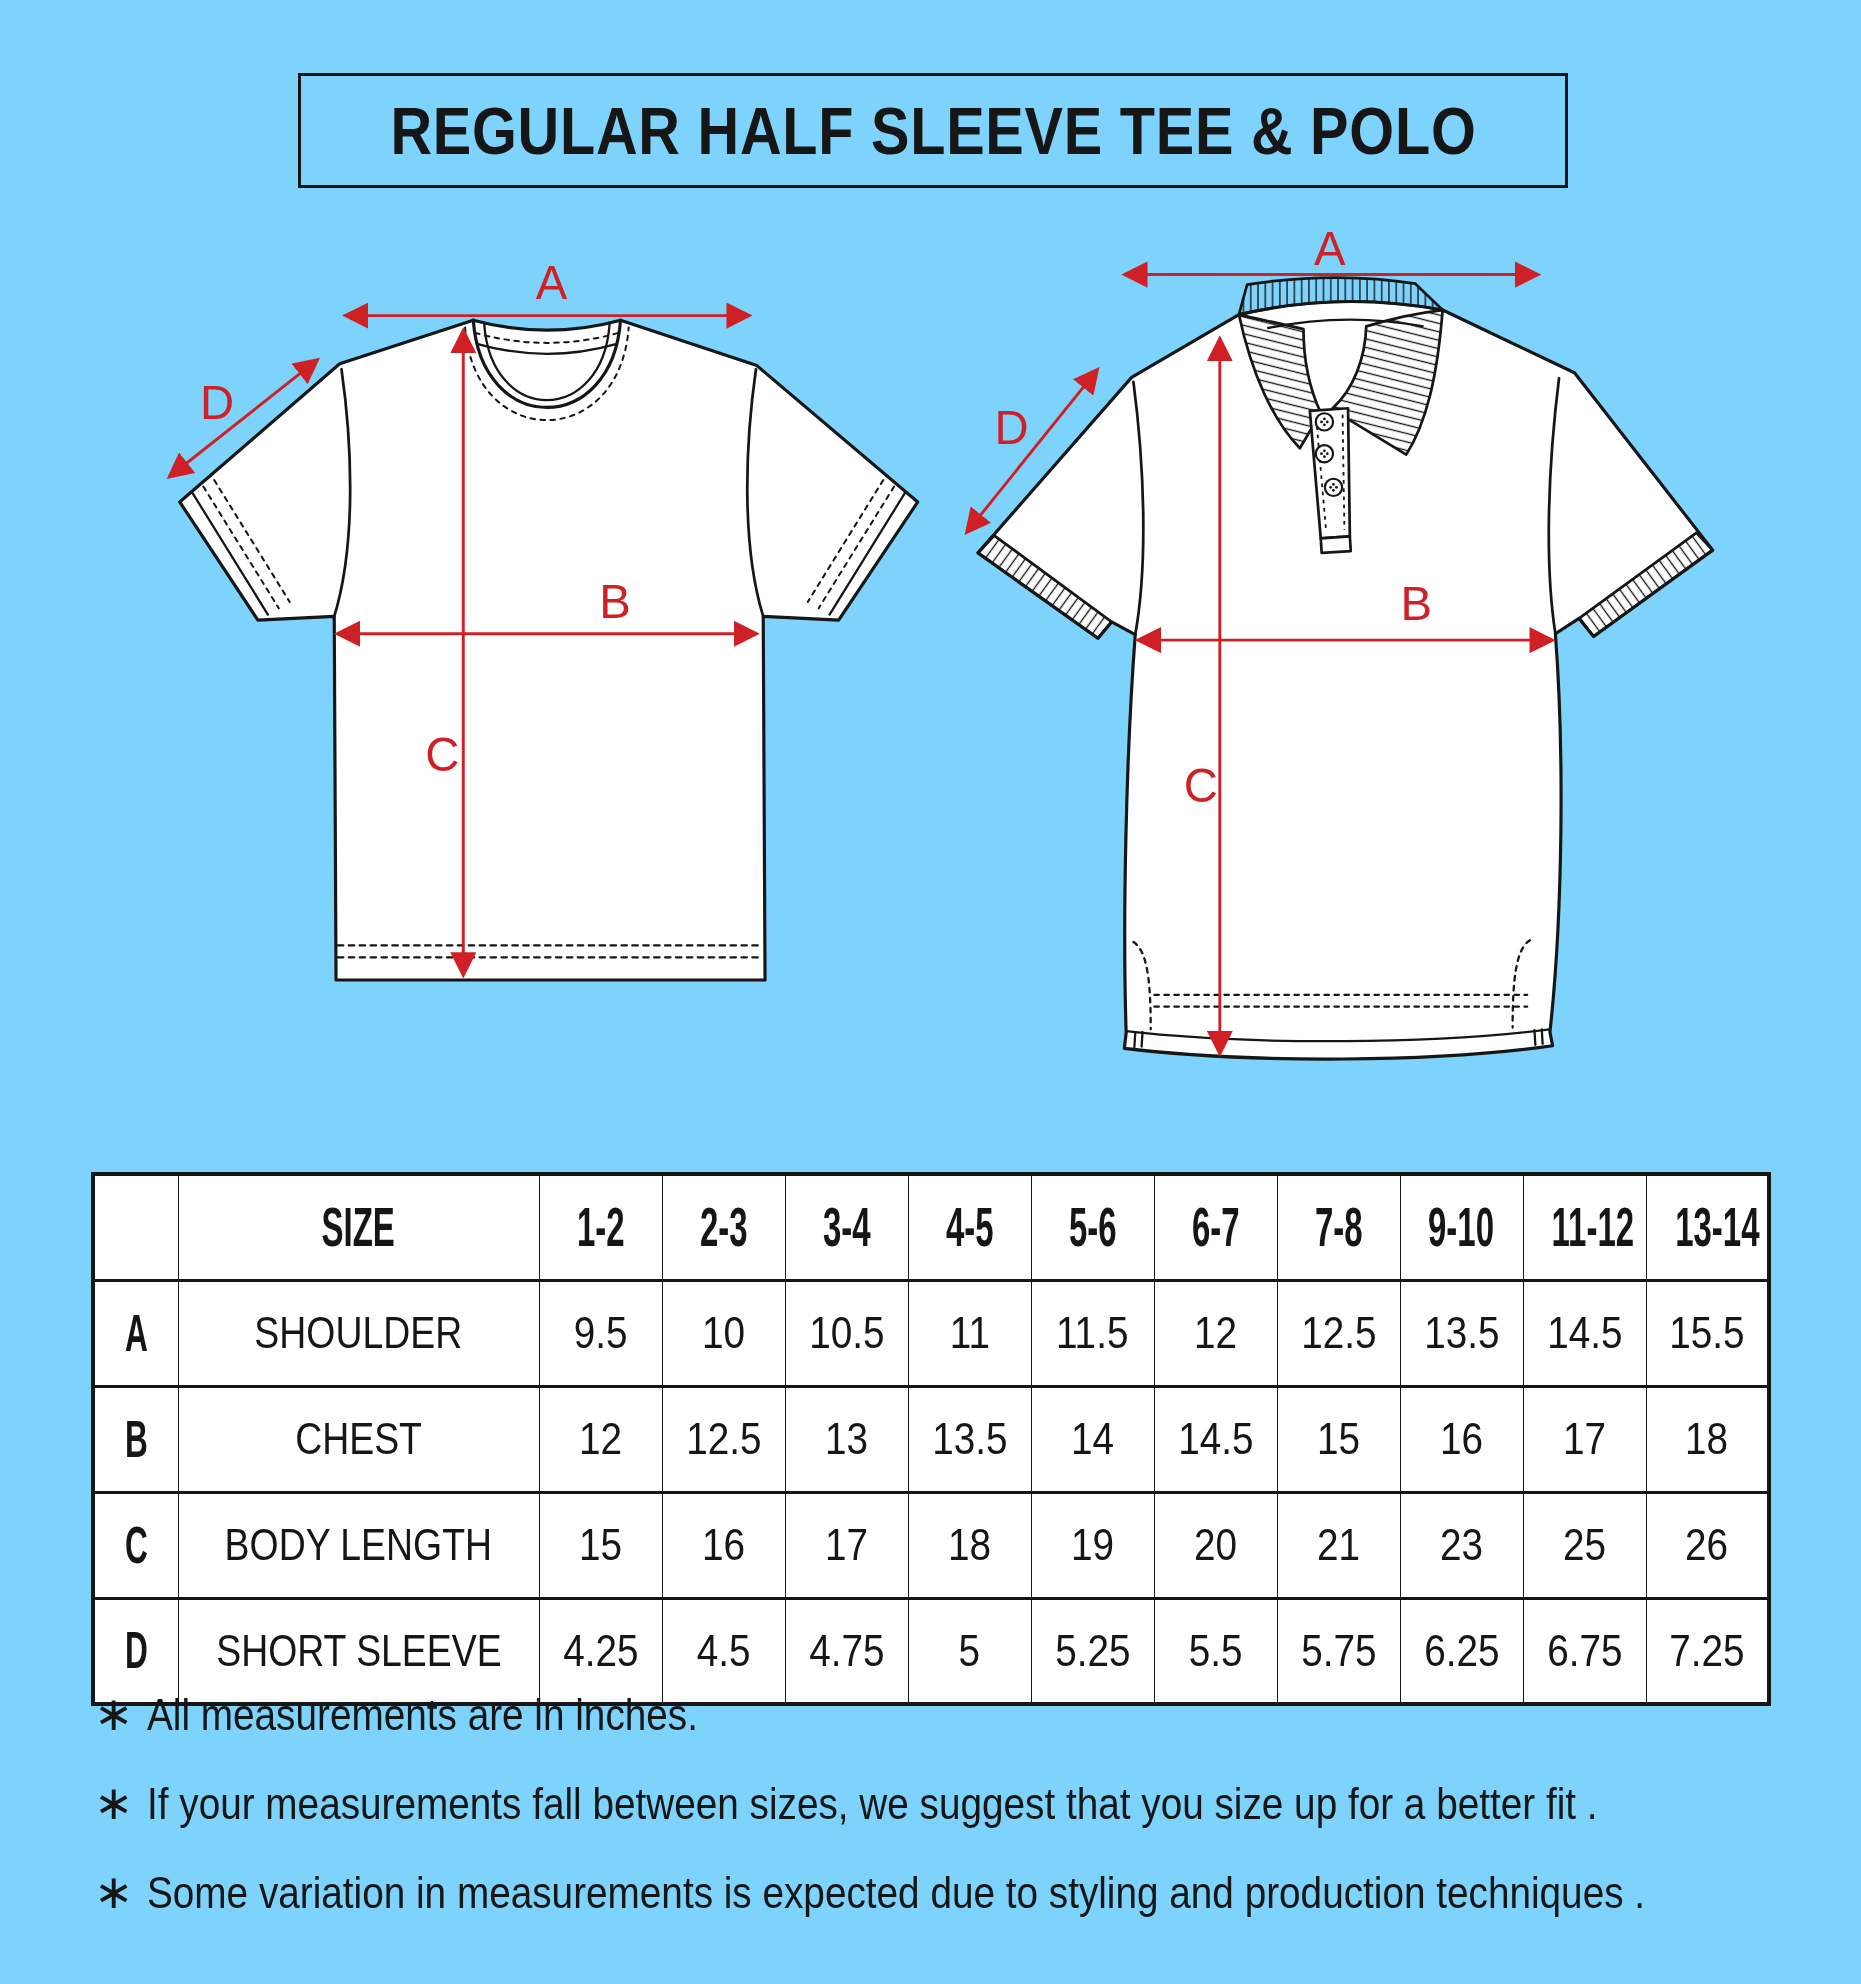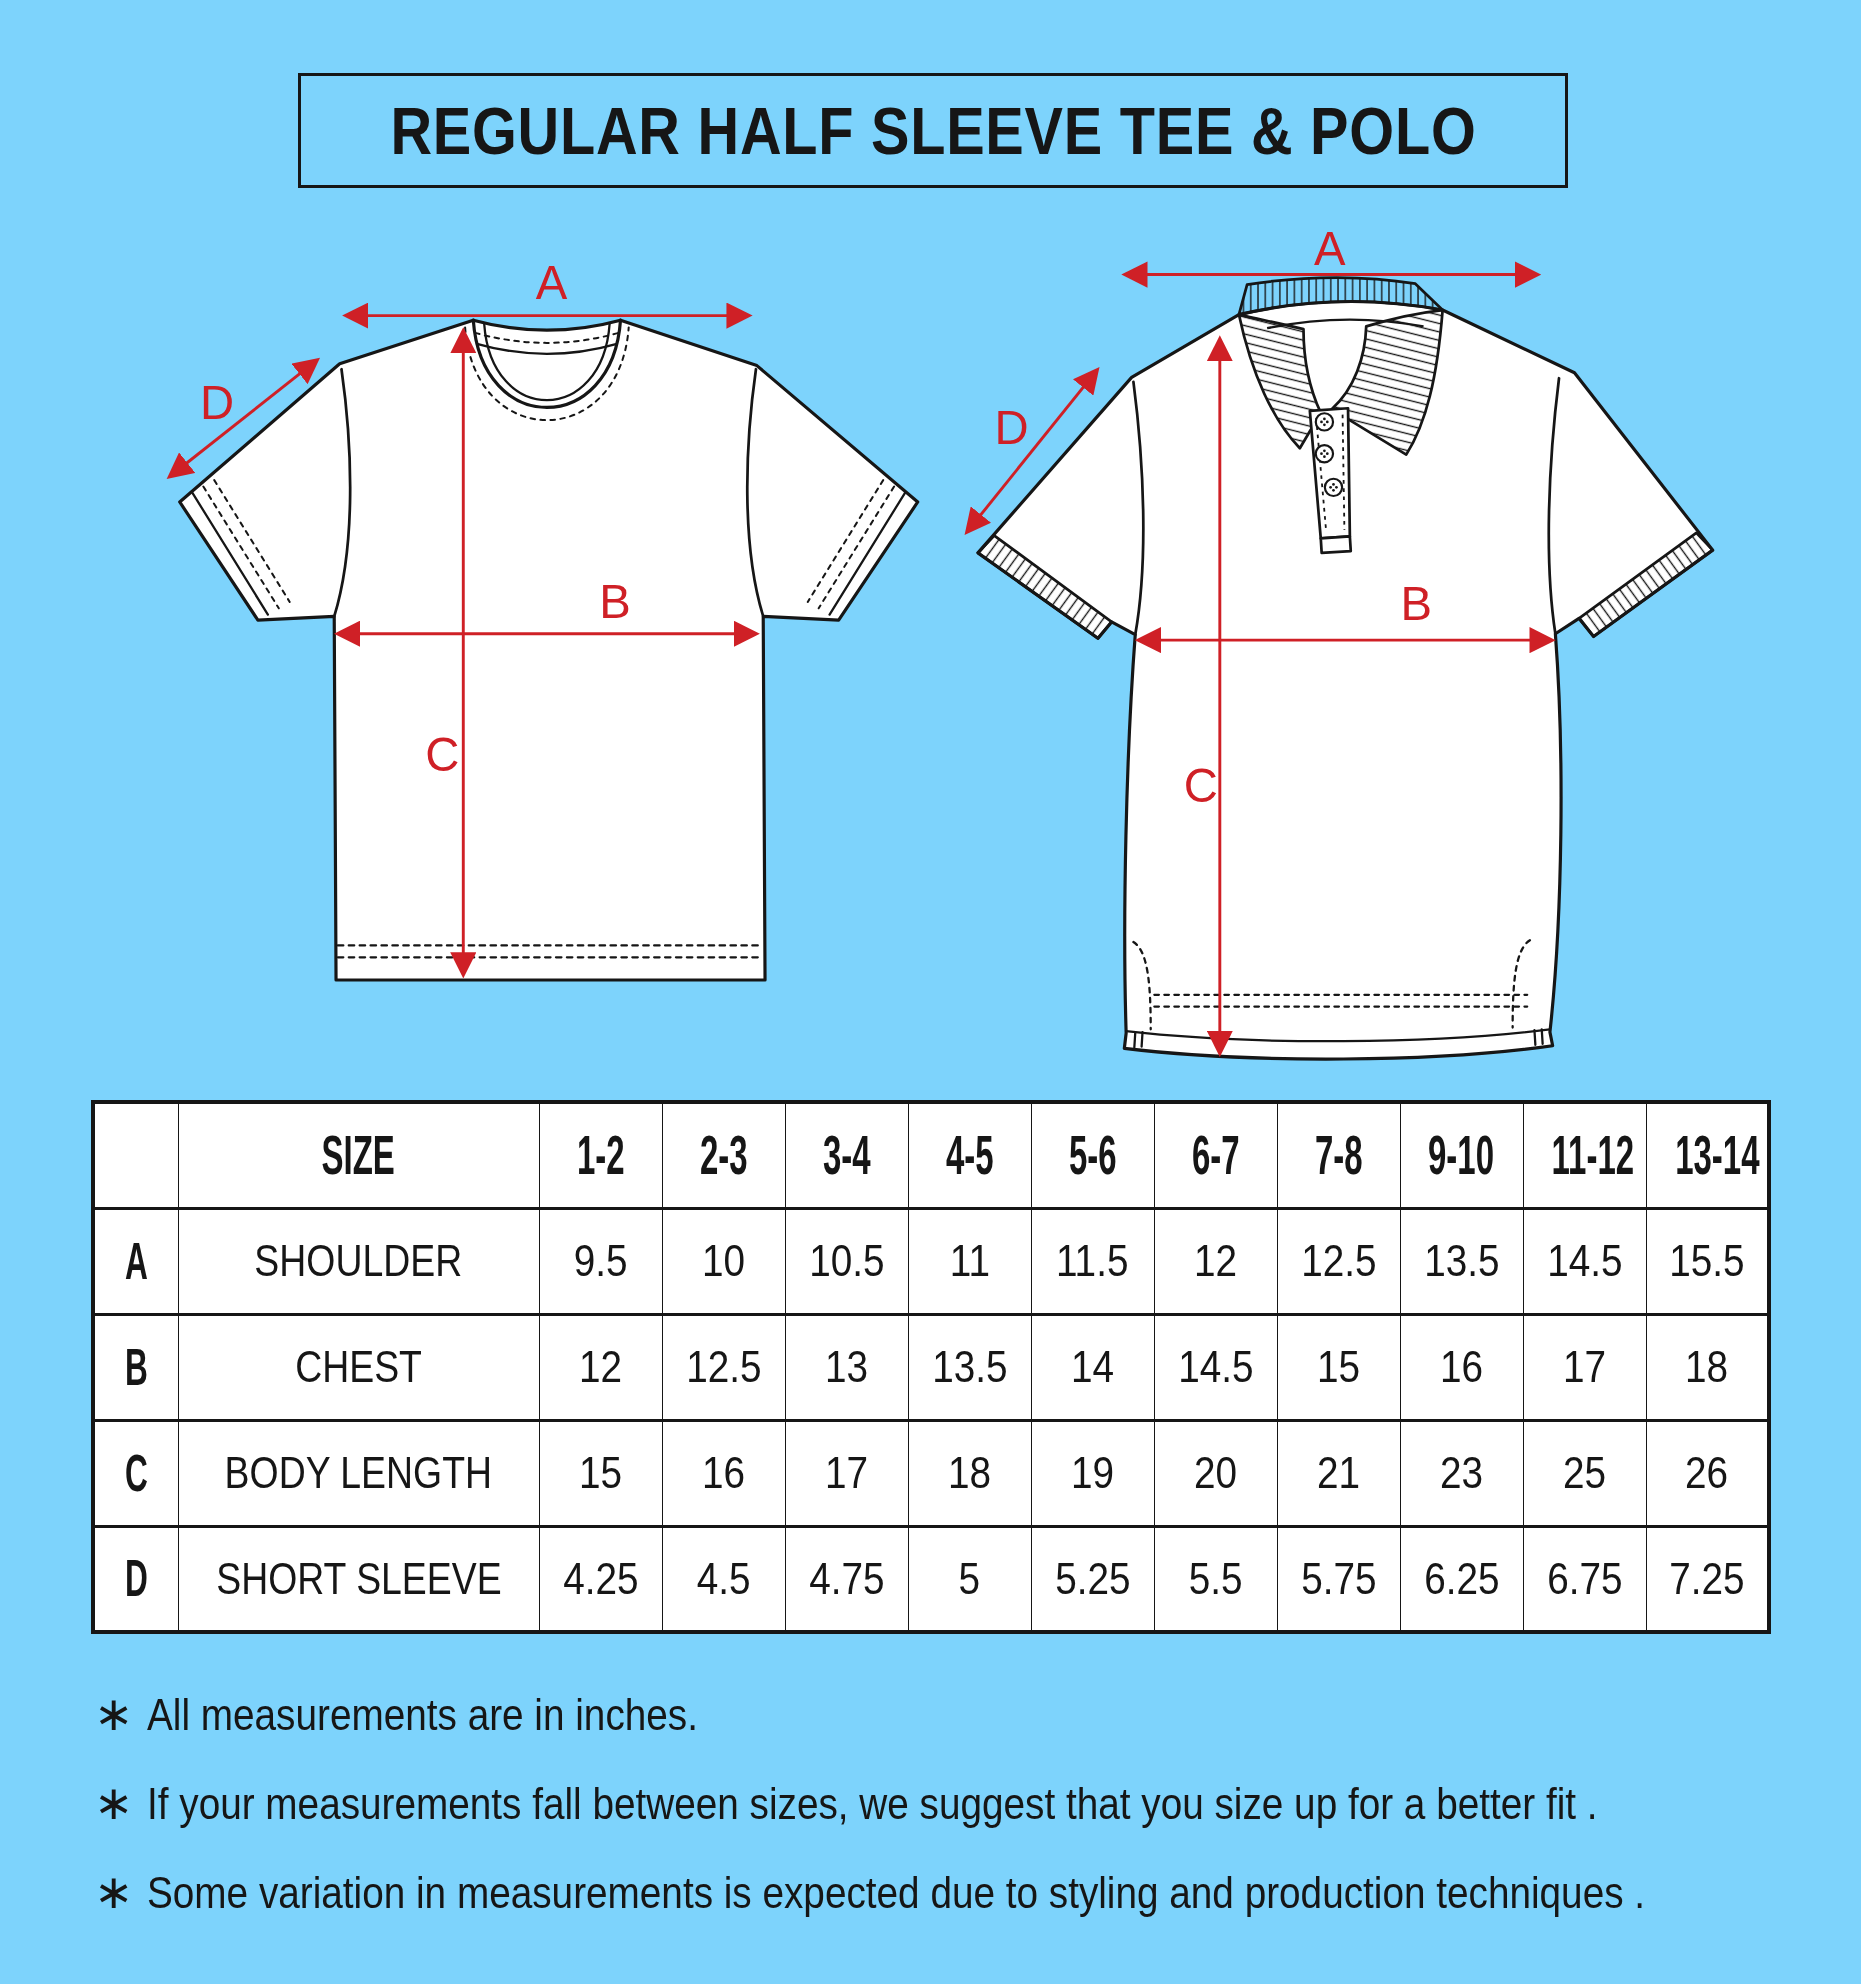--- a/index.html
+++ b/index.html
@@ -12,21 +12,21 @@
     border:3.6px solid var(--ink); display:flex; align-items:center; justify-content:center; }
   .title-text { font-size:67px; font-weight:700; letter-spacing:0.9px; white-space:nowrap;
     display:inline-block; transform:scaleX(0.86); }
 
   
   .svg-tee  { position:absolute; left:127px;  top:209px; width:818px; height:864px; }
   .svg-polo { position:absolute; left:927px; top:200px; width:873px; height:873px; }
   .mlabel text { font-family:"Liberation Sans", sans-serif; font-size:52px; fill:var(--accent); }
 
   
-  table.size-table { position:absolute; left:91px; top:1100px; width:1680px;
+  table.size-table { position:absolute; left:91px; top:1172px; width:1680px;
     border-collapse:collapse; table-layout:fixed; background:#fff; }
   table.size-table { border:4.5px solid var(--ink); }
   .size-table th, .size-table td { border-style:solid; border-color:var(--ink);
     border-width:3.6px 1.8px; text-align:center; vertical-align:middle; height:106px;
     padding:0; overflow:hidden; white-space:nowrap; }
   .hcond { display:inline-block; transform:scaleX(0.60); font-weight:700; font-size:55px; }
   .letter { display:inline-block; transform:scaleX(0.62); font-weight:700; font-size:51px; }
   .lcond { display:inline-block; transform:scaleX(0.85); font-weight:400; font-size:44px; }
   .vcond { display:inline-block; transform:scaleX(0.88); font-weight:400; font-size:44px; }
 

